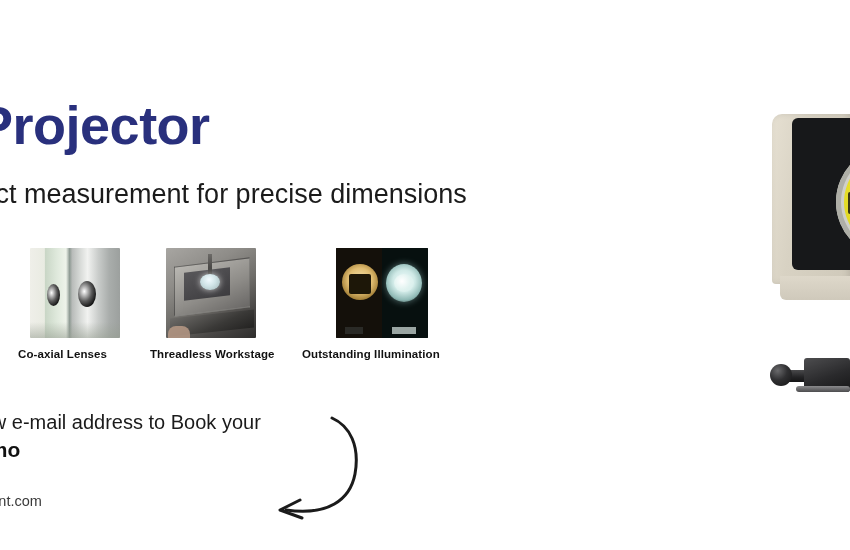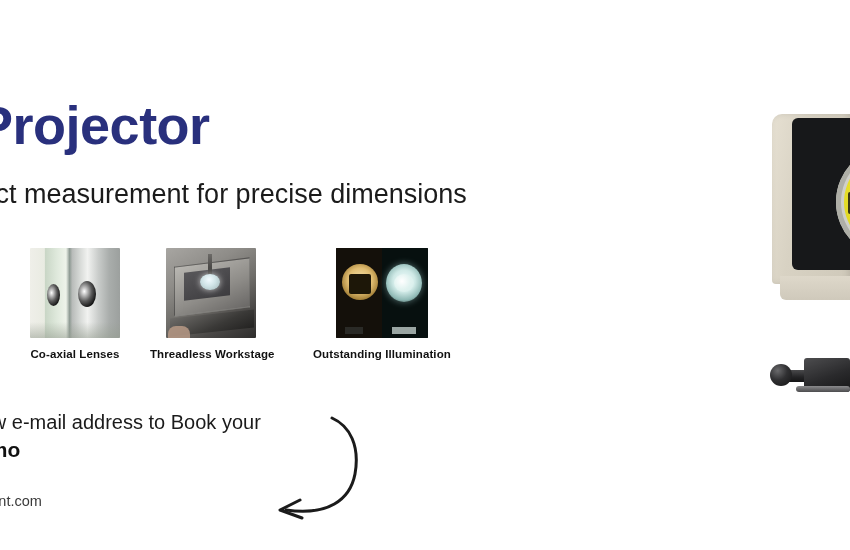--- a/index.html
+++ b/index.html
@@ -53,21 +53,20 @@
   .features {
     position: absolute;
     left: 0;
     top: 248px;
     width: 480px;
     height: 130px;
   }
   .feature {
     position: absolute;
     top: 0;
-    text-align: center;
   }
   .feature-0 { left: 18px;  width: 114px; }
   .feature-1 { left: 150px; width: 122px; }
   .feature-2 { left: 302px; width: 160px; }
 
   .thumb {
     width: 90px;
     height: 90px;
     margin: 0 auto;
     position: relative;

